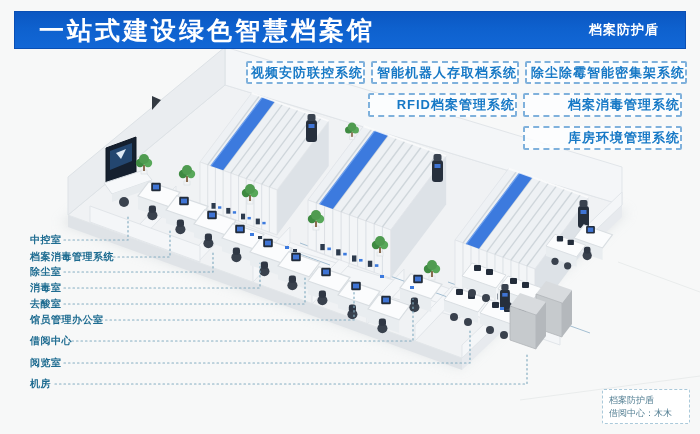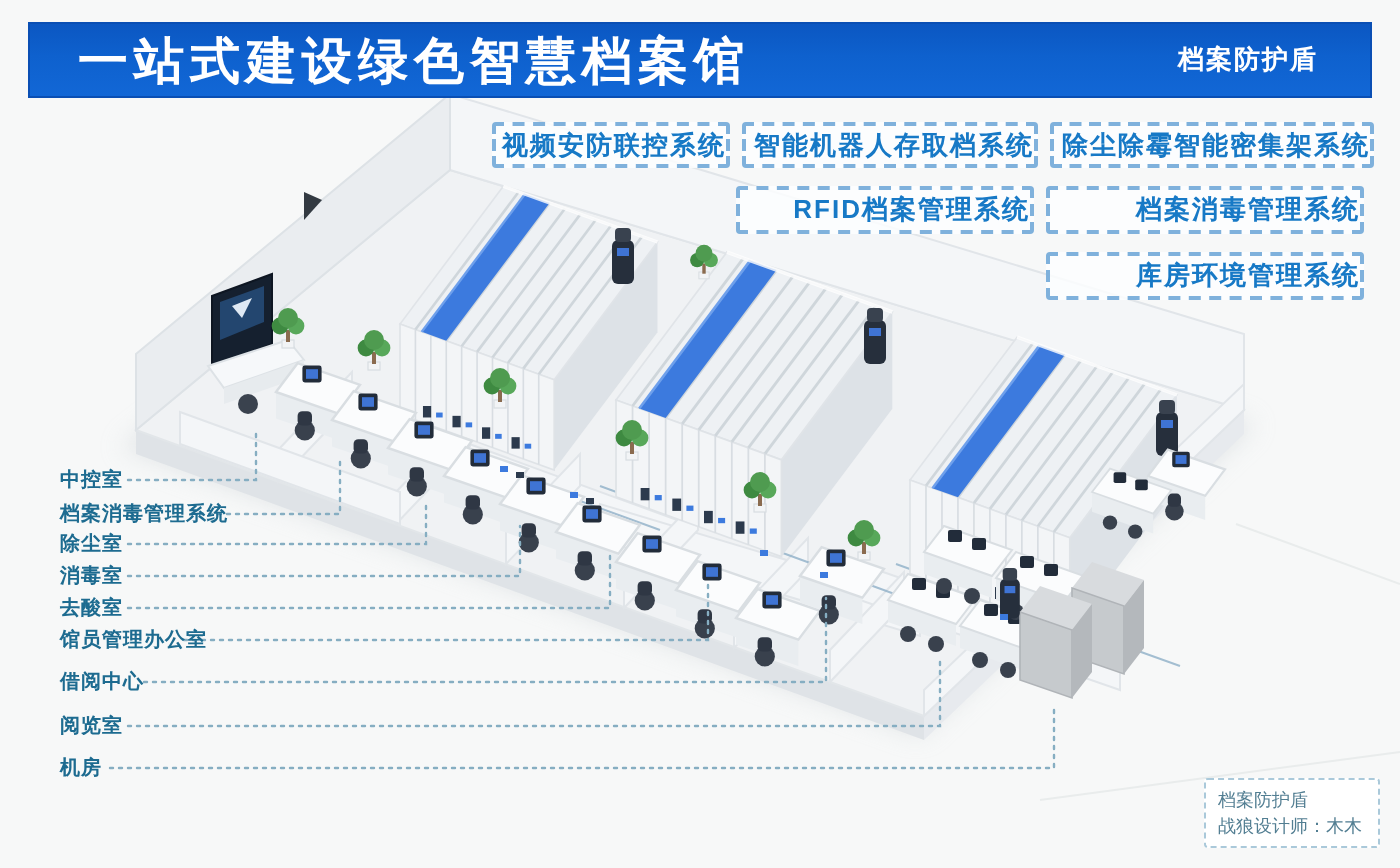--- a/index.html
+++ b/index.html
@@ -295,16 +295,16 @@
   <span class="room-label room-2">除尘室</span>
   <span class="room-label room-3">消毒室</span>
   <span class="room-label room-4">去酸室</span>
   <span class="room-label room-5">馆员管理办公室</span>
   <span class="room-label room-6">借阅中心</span>
   <span class="room-label room-7">阅览室</span>
   <span class="room-label room-8">机房</span>
 
   <div class="credit">
     <div>档案防护盾</div>
-    <div>战狼设计师：木木</div>
+    <div>借阅中心：木木</div>
   </div>
 
 </div>
 
 </body></html>

